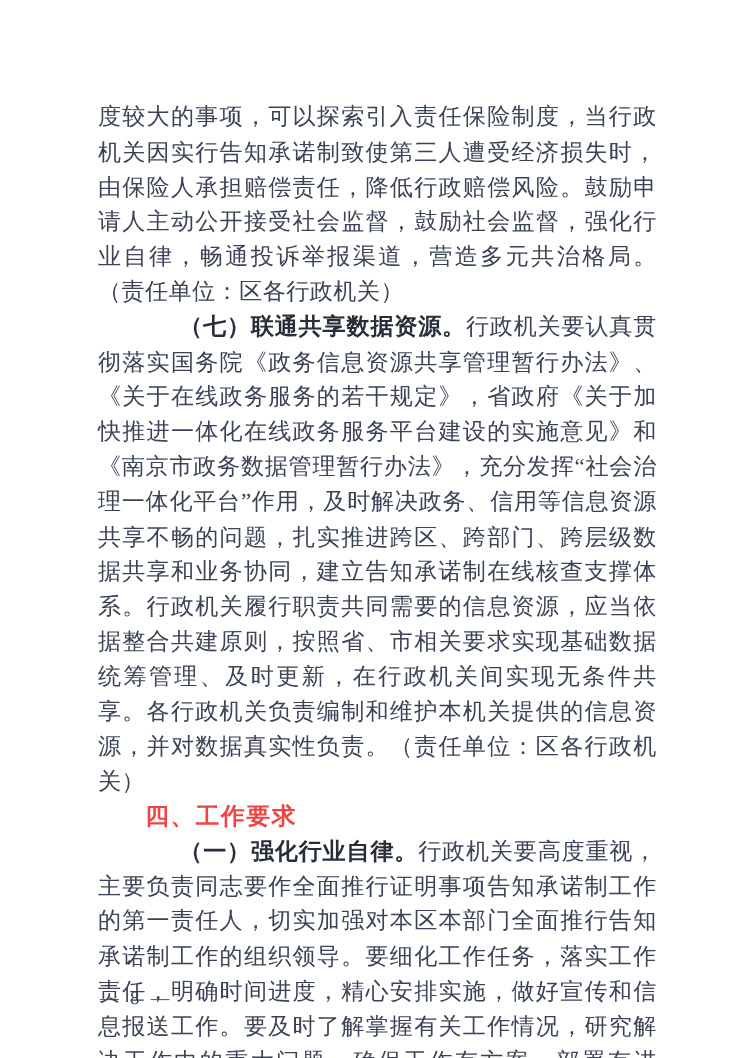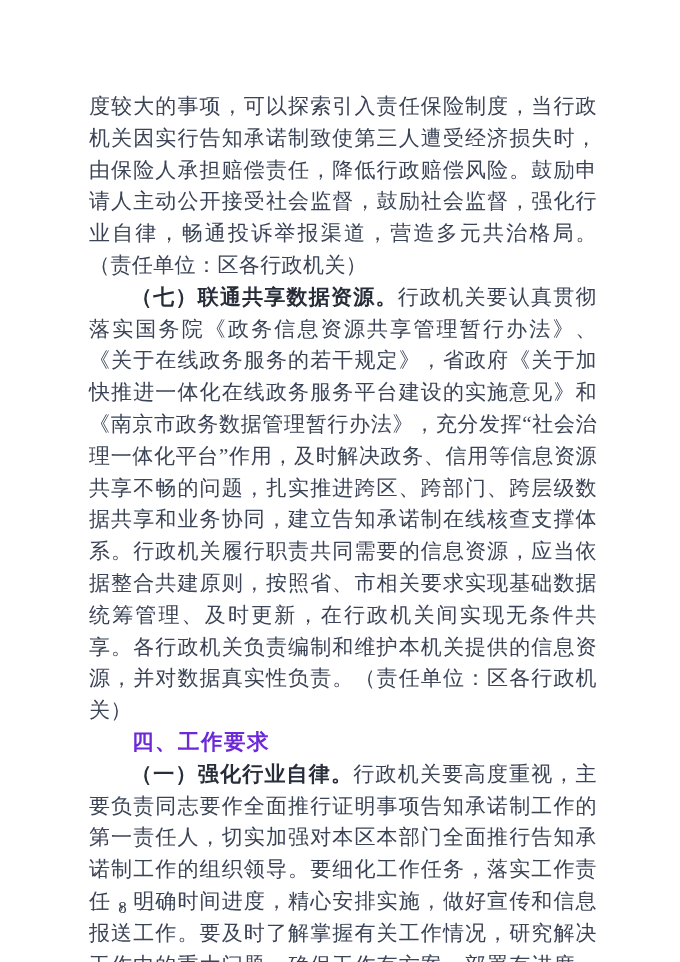--- a/index.html
+++ b/index.html
@@ -31,30 +31,31 @@
   .content p {
     margin: 0;
     padding: 0;
   }
   .para-indent {
     text-indent: 2em;
   }
   .lead-bold {
     font-weight: bold;
     color: #272d39;
+    margin-left: 32px;
   }
   .section-heading {
     margin: 0;
     padding: 0;
     font-family: "Liberation Sans", sans-serif;
     font-weight: bold;
     font-size: 21.5px;
     line-height: 31.8px;
     text-indent: 2em;
-    color: #6d28d9;
+    color: #ef4444;
     letter-spacing: 1.5px;
     text-align: left;
   }
   .page-footer {
     position: absolute;
     left: 91px;
     top: 898px;
     font-family: "Liberation Serif", serif;
     font-size: 17px;
     color: #3b4350;

